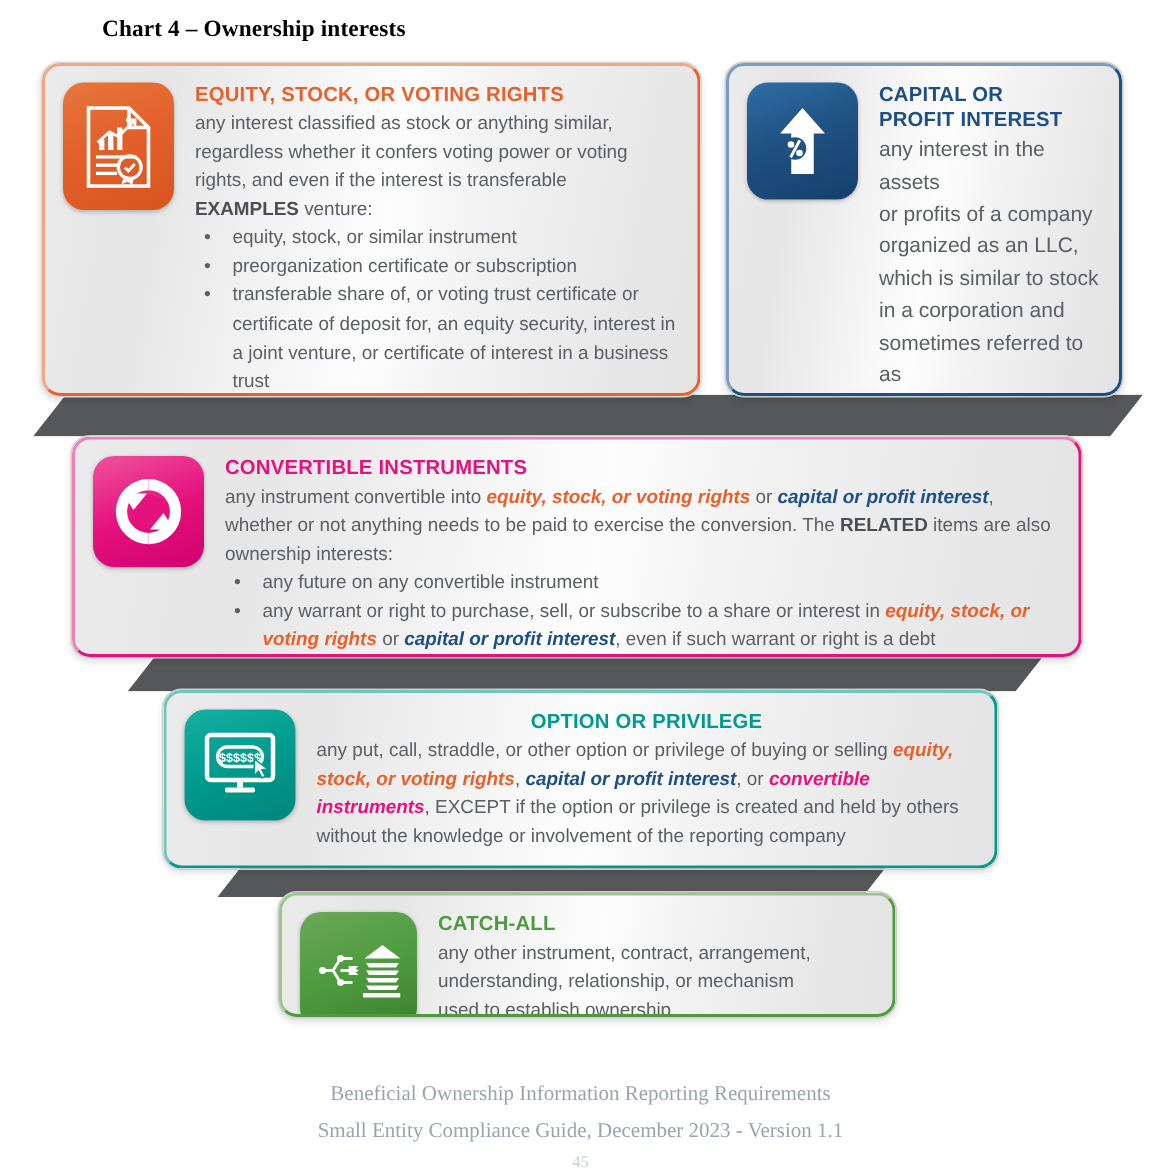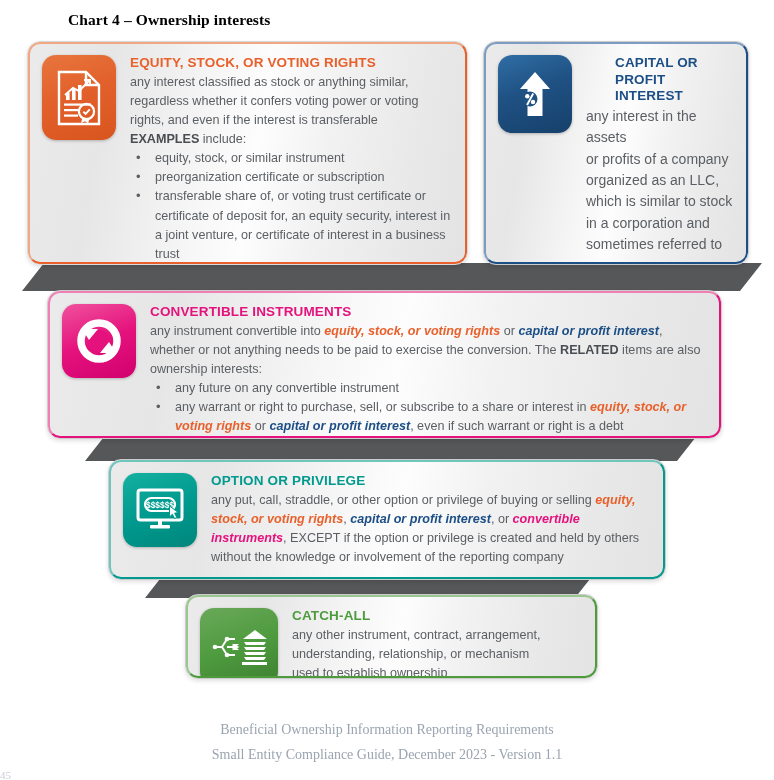--- a/index.html
+++ b/index.html
@@ -118,23 +118,23 @@
     min-width: 0;
   }
   .card-heading {
     font-weight: bold;
     font-size: 13.5px;
     letter-spacing: 0.15px;
     line-height: 1.23;
     margin-bottom: 1px;
   }
   .h-equity  { color: #e8612c; }
-  .h-capital { color: #1d4f87; margin-left: 29px; }
+  .h-capital { color: #1d4f87; }
   .h-convert { color: #e5127d; }
-  .h-option  { color: #009a8e; }
+  .h-option  { color: #009a8e; text-align: center; }
   .h-catch   { color: #4e9b3e; }
 
   .card-text {
     font-size: 12.6px;
     line-height: 1.52;
     color: #5b5f63;
   }
   .card-text.narrow { font-size: 14px; line-height: 1.53; }
 
   .bold-dark { font-weight: bold; color: #4a4e52; }
@@ -168,20 +168,21 @@
     width: 774px;
     text-align: center;
     font-family: "Liberation Serif", serif;
     font-size: 14px;
     color: #9aa4b0;
     line-height: 1.75;
   }
   .page-num {
     position: absolute;
     left: 0; top: 769px; width: 774px;
+    text-align: center;
     font-family: "Liberation Serif", serif;
     font-size: 11px;
     color: #c9ced6;
     overflow: hidden;
     height: 11px;
   }
 </style>
 </head>
 <body>
 
@@ -213,21 +214,21 @@
           <path d="M27.3 41.6 l2.3 2.3 l4.2 -4.6" fill="none" stroke="#ffffff" stroke-width="1.9"></path>
           <path d="M26.5 47.5 l-1.5 5.5 l4 -1.8 l3.2 2.2 l1.2 -5.2 Z" fill="#ffffff"></path>
         </svg>
       </div>
       <div class="card-body">
         <div class="card-heading h-equity">EQUITY, STOCK, OR VOTING RIGHTS</div>
         <div class="card-text">
           <span>any interest classified as stock or anything similar,</span><br>
           <span>regardless whether it confers voting power or voting</span><br>
           <span>rights, and even if the interest is transferable</span><br>
-          <span class="bold-dark">EXAMPLES</span><span> include:</span>
+          <span class="bold-dark">EXAMPLES</span><span> venture:</span>
         </div>
         <ul class="bullets">
           <li>equity, stock, or similar instrument</li>
           <li>preorganization certificate or subscription</li>
           <li>transferable share of, or voting trust certificate or certificate of deposit for, an equity security, interest in a joint venture, or certificate of interest in a business trust</li>
         </ul>
       </div>
     </div>
   </div>
 

